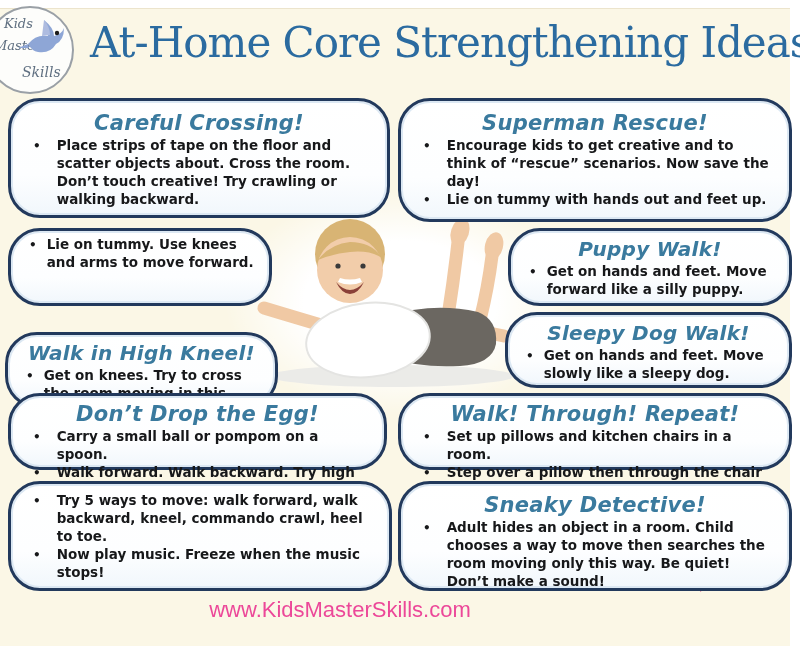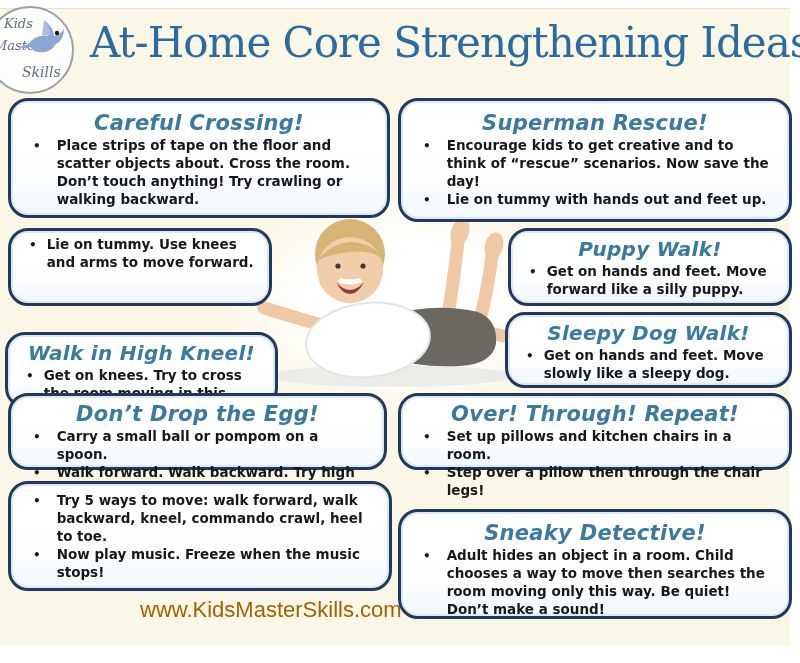--- a/index.html
+++ b/index.html
@@ -33,21 +33,21 @@
   
   .photo-halo{
     position:absolute;left:225px;top:190px;width:350px;height:225px;z-index:1;
     background:radial-gradient(closest-side,#ffffff 55%,rgba(255,255,255,0) 100%);
   }
   .photo{position:absolute;left:252px;top:208px;width:280px;height:188px;z-index:2;}
   
   .card{
     position:absolute;z-index:3;box-sizing:border-box;
     background:linear-gradient(180deg,#ffffff 0%,#fdfeff 65%,#f1f7fc 100%);
-    border:3px solid #22395c;border-radius:20px;
+    border:3px solid #22395c;border-radius:32px;
     box-shadow:inset 0 0 0 2px #dce8f3;
     padding:5px 14px 6px 14px;
   }
   .card-title{
     margin:1px 0 2px;text-align:center;
     font:italic bold 21px "DejaVu Sans",sans-serif;color:#3a7a9e;
     letter-spacing:.3px;white-space:nowrap;
   }
   .bullets{list-style:none;margin:0;padding:0;}
   .bullets li{
@@ -61,25 +61,25 @@
   
   #card-0{left:8px;  top:98px; width:382px;height:120px;padding-top:9px;}
   #card-1{left:398px;top:98px; width:394px;height:124px;padding-top:9px;}
   #card-2{left:8px;  top:228px;width:264px;height:78px;}
   #card-3{left:508px;top:228px;width:284px;height:78px;}
   #card-4{left:5px;  top:312px;width:273px;height:76px;margin-top:20px;}
   #card-5{left:505px;top:312px;width:287px;height:76px;}
   #card-6{left:8px;  top:393px;width:379px;height:77px;}
   #card-7{left:398px;top:393px;width:394px;height:77px;}
   #card-8{left:8px;  top:481px;width:384px;height:110px;padding-top:8px;}
-  #card-9{left:398px;top:509px;width:394px;height:110px;padding-top:8px;}
+  #card-9{left:398px;top:481px;width:394px;height:110px;padding-top:8px;}
   
   .site-url{
     position:absolute;left:140px;top:597px;width:400px;z-index:2;
-    font:22px "Liberation Sans",sans-serif;color:#a16207;
+    font:22px "Liberation Sans",sans-serif;color:#ec4899;text-align:center;
   }
   .copyright{
     position:absolute;left:560px;top:578px;width:228px;z-index:2;
     font:13px "Liberation Sans",sans-serif;color:#be185d;
   }
 </style>
 </head>
 <body>
 
 <div class="page">
@@ -123,21 +123,21 @@
     <circle cx="111" cy="58" r="2.6" fill="#3a3a3a"></circle>
     <path d="M84 74 Q98 90 112 74 Q106 86 98 86 Q90 86 84 74 Z" fill="#8a4038"></path>
     <path d="M86 74 Q98 79 110 74 L108 70 Q98 73 88 70 Z" fill="#ffffff"></path>
   </svg>
 
   <section class="card" id="card-0">
     <h2 class="card-title">Careful Crossing!</h2>
     <ul class="bullets">
       <li>
           <span class="dot">•</span>
-          <span>Place strips of tape on the floor and scatter objects about. Cross the room. Don’t touch anything! Try crawling or walking backward.</span>
+          <span>Place strips of tape on the floor and scatter objects about. Cross the room. Don’t touch creative! Try crawling or walking backward.</span>
         </li>
     </ul>
   </section>
 
   <section class="card" id="card-1">
     <h2 class="card-title">Superman Rescue!</h2>
     <ul class="bullets">
       <li>
           <span class="dot">•</span>
           <span>Encourage kids to get creative and to think of “rescue” scenarios. Now save the day!</span>
@@ -196,21 +196,21 @@
           <span>Carry a small ball or pompom on a spoon.</span>
         </li>
       <li>
           <span class="dot">•</span>
           <span>Walk forward. Walk backward. Try high kneel.</span>
         </li>
     </ul>
   </section>
 
   <section class="card" id="card-7">
-    <h2 class="card-title">Over! Through! Repeat!</h2>
+    <h2 class="card-title">Walk! Through! Repeat!</h2>
     <ul class="bullets">
       <li>
           <span class="dot">•</span>
           <span>Set up pillows and kitchen chairs in a room.</span>
         </li>
       <li>
           <span class="dot">•</span>
           <span>Step over a pillow then through the chair legs!</span>
         </li>
     </ul>

